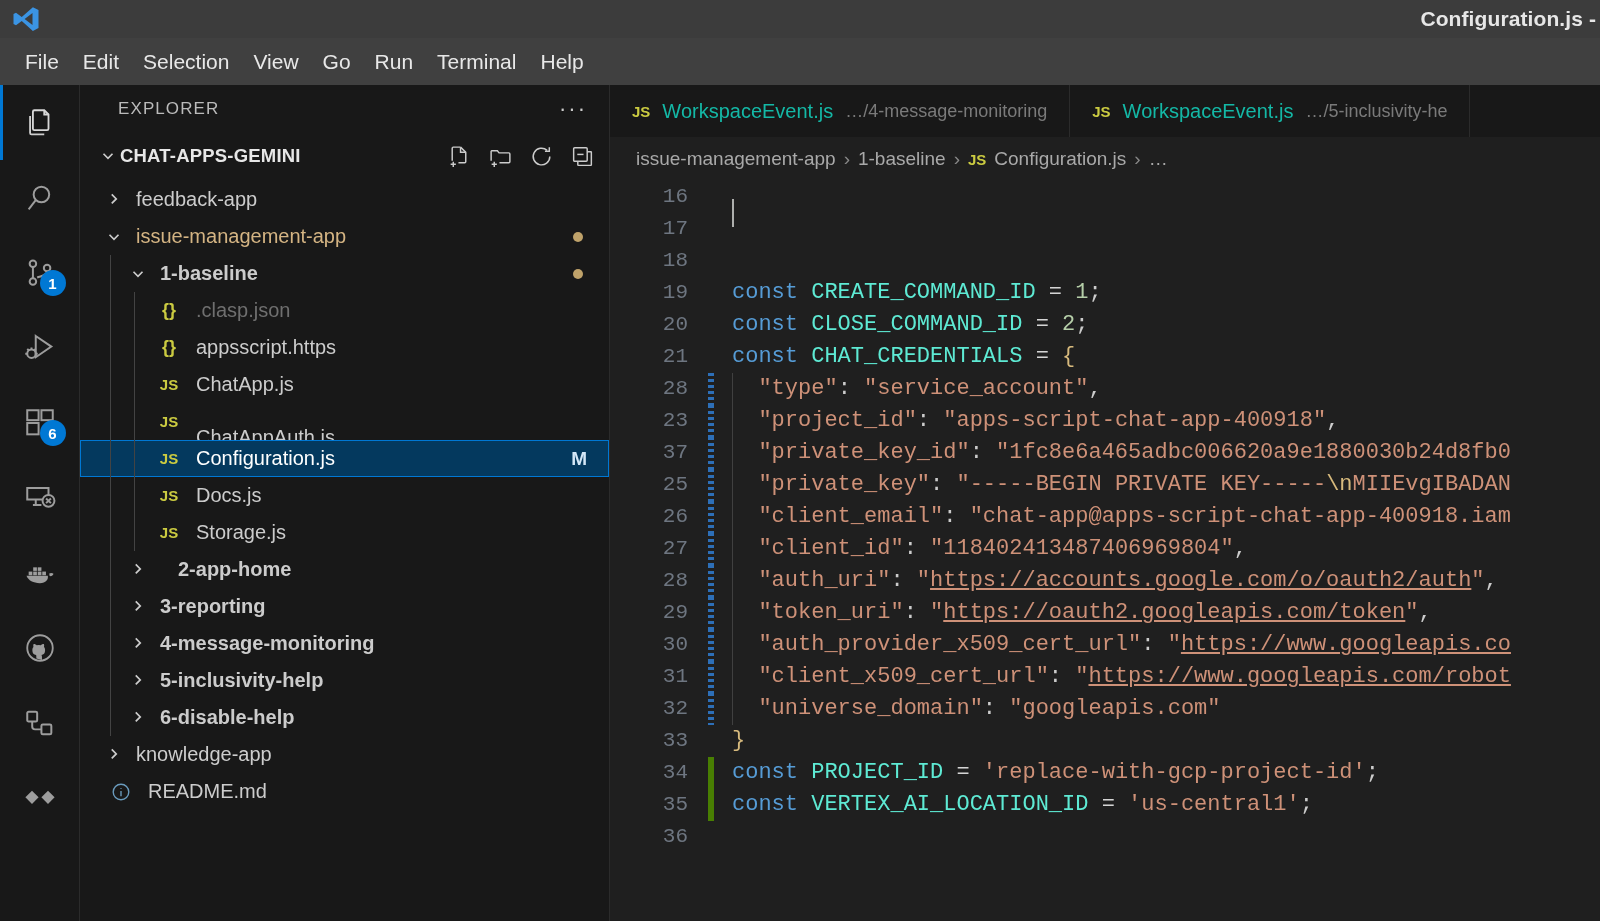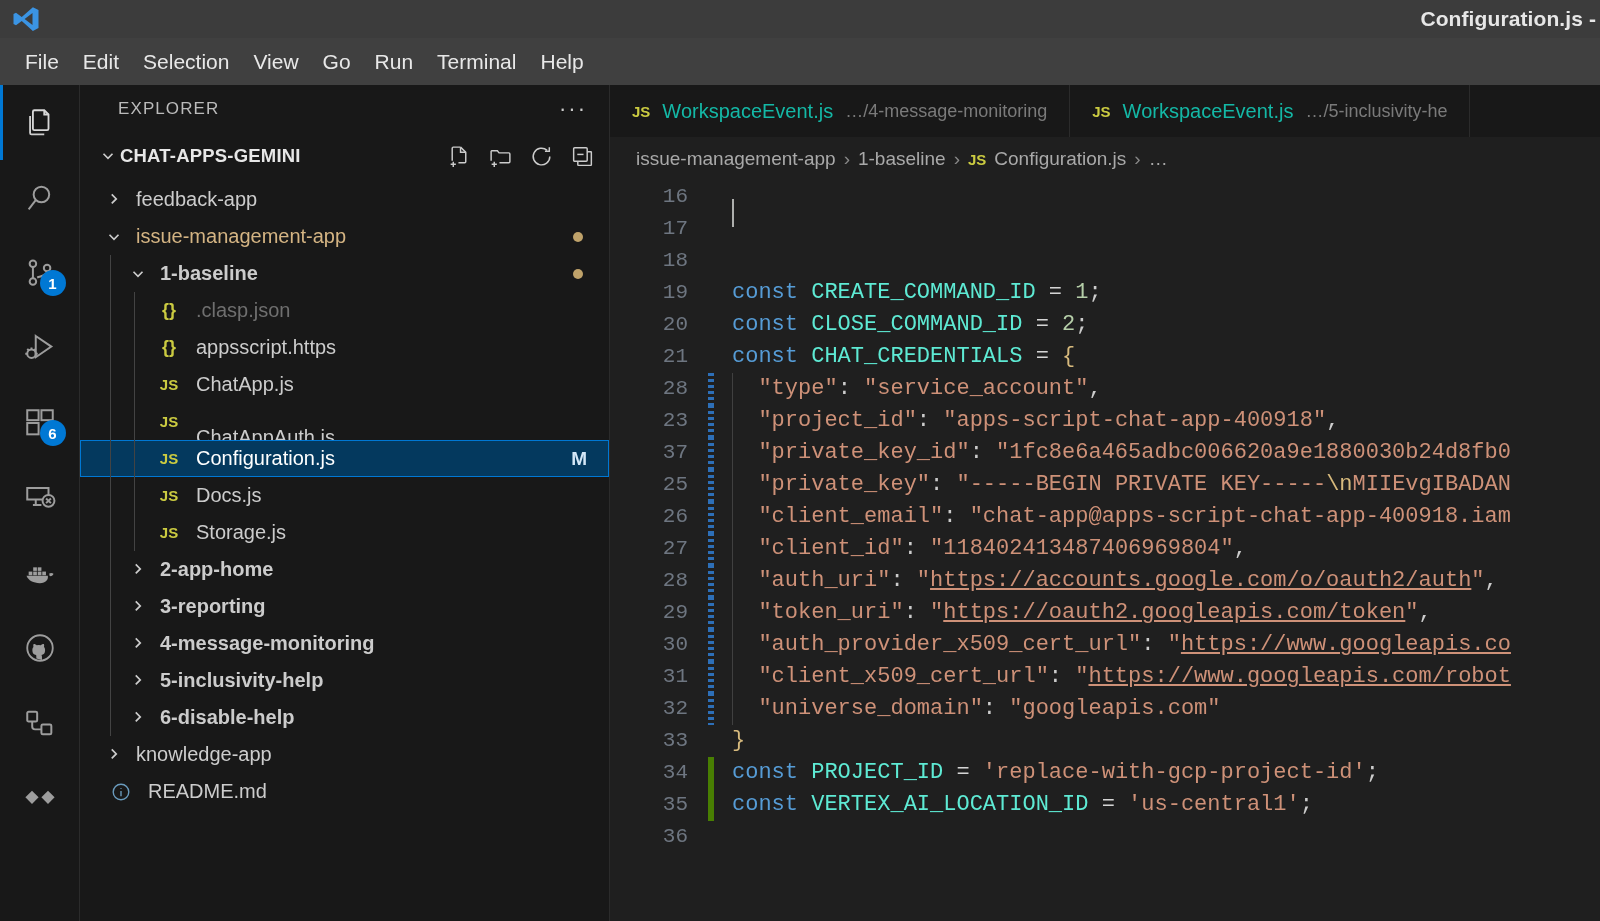--- a/index.html
+++ b/index.html
@@ -426,21 +426,21 @@
             </span>
             <span class="row-label" style="margin-left: 10px;">Storage.js</span>
           </div>
           <div class="tree-row">
             <div class="indent-guide" style="left: 30px;"></div>
             <span class="chev" style="margin-left: 46px;">
               <svg width="18" height="18" viewBox="0 0 16 16" fill="none" stroke="#cccccc" stroke-width="1.5">
                 <path d="M6 3l4 4-4 4"></path>
               </svg>
             </span>
-            <span class="row-label bold" style="margin-left: 10px;">2-app-home</span>
+            <span class="row-label bold" style="margin-left: 28px;">2-app-home</span>
           </div>
           <div class="tree-row">
             <div class="indent-guide" style="left: 30px;"></div>
             <span class="chev" style="margin-left: 46px;">
               <svg width="18" height="18" viewBox="0 0 16 16" fill="none" stroke="#cccccc" stroke-width="1.5">
                 <path d="M6 3l4 4-4 4"></path>
               </svg>
             </span>
             <span class="row-label bold" style="margin-left: 10px;">3-reporting</span>
           </div>

